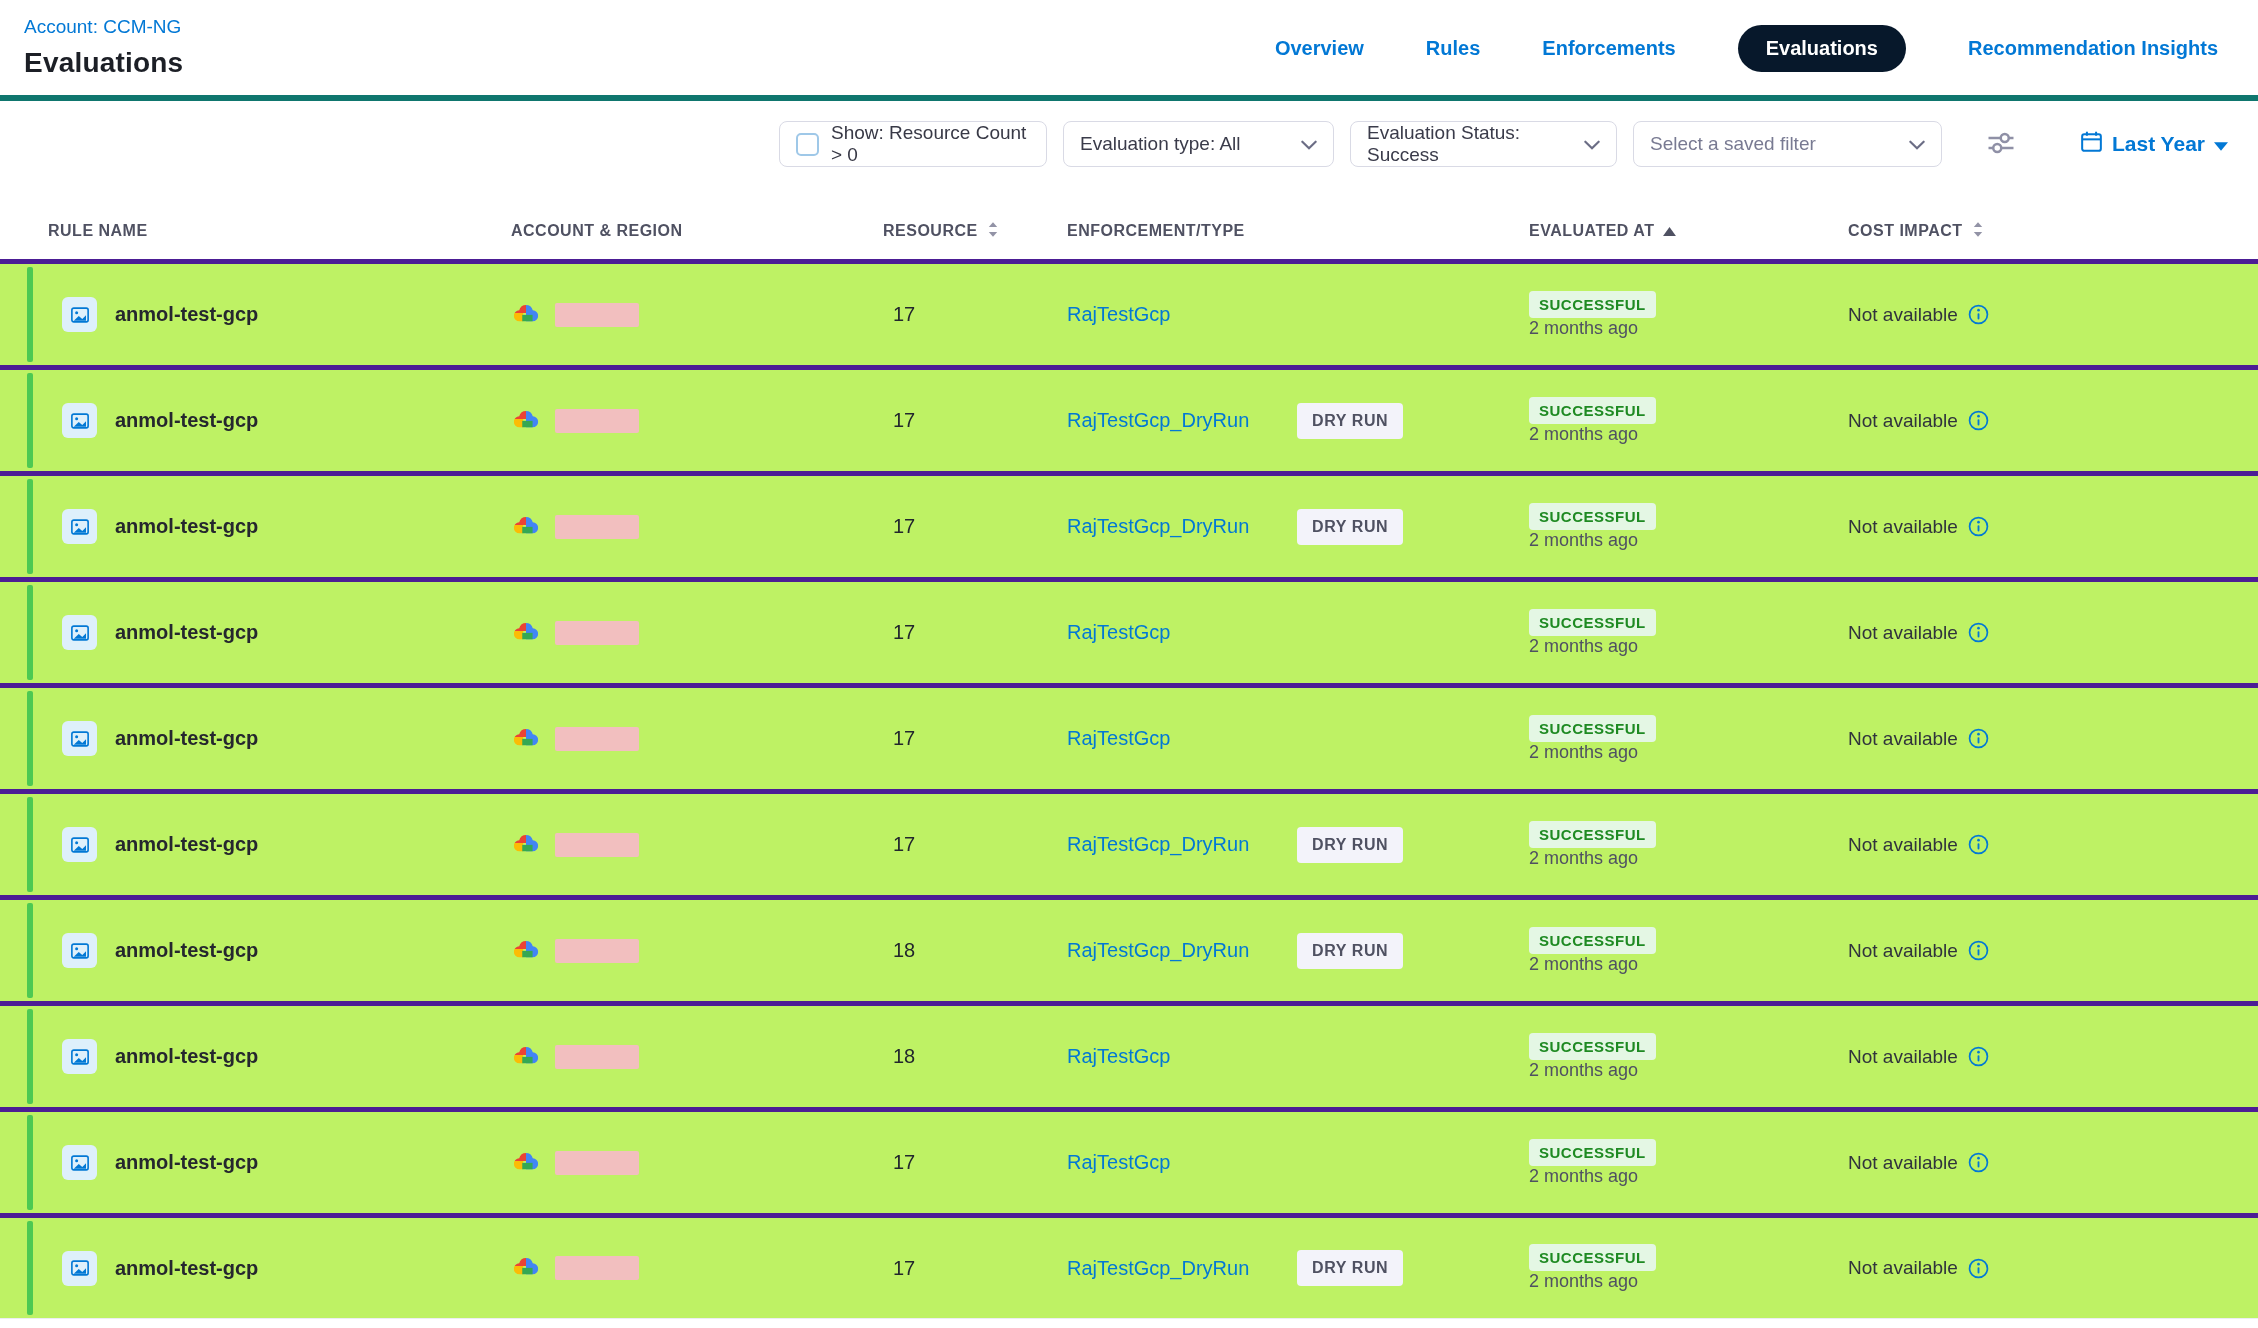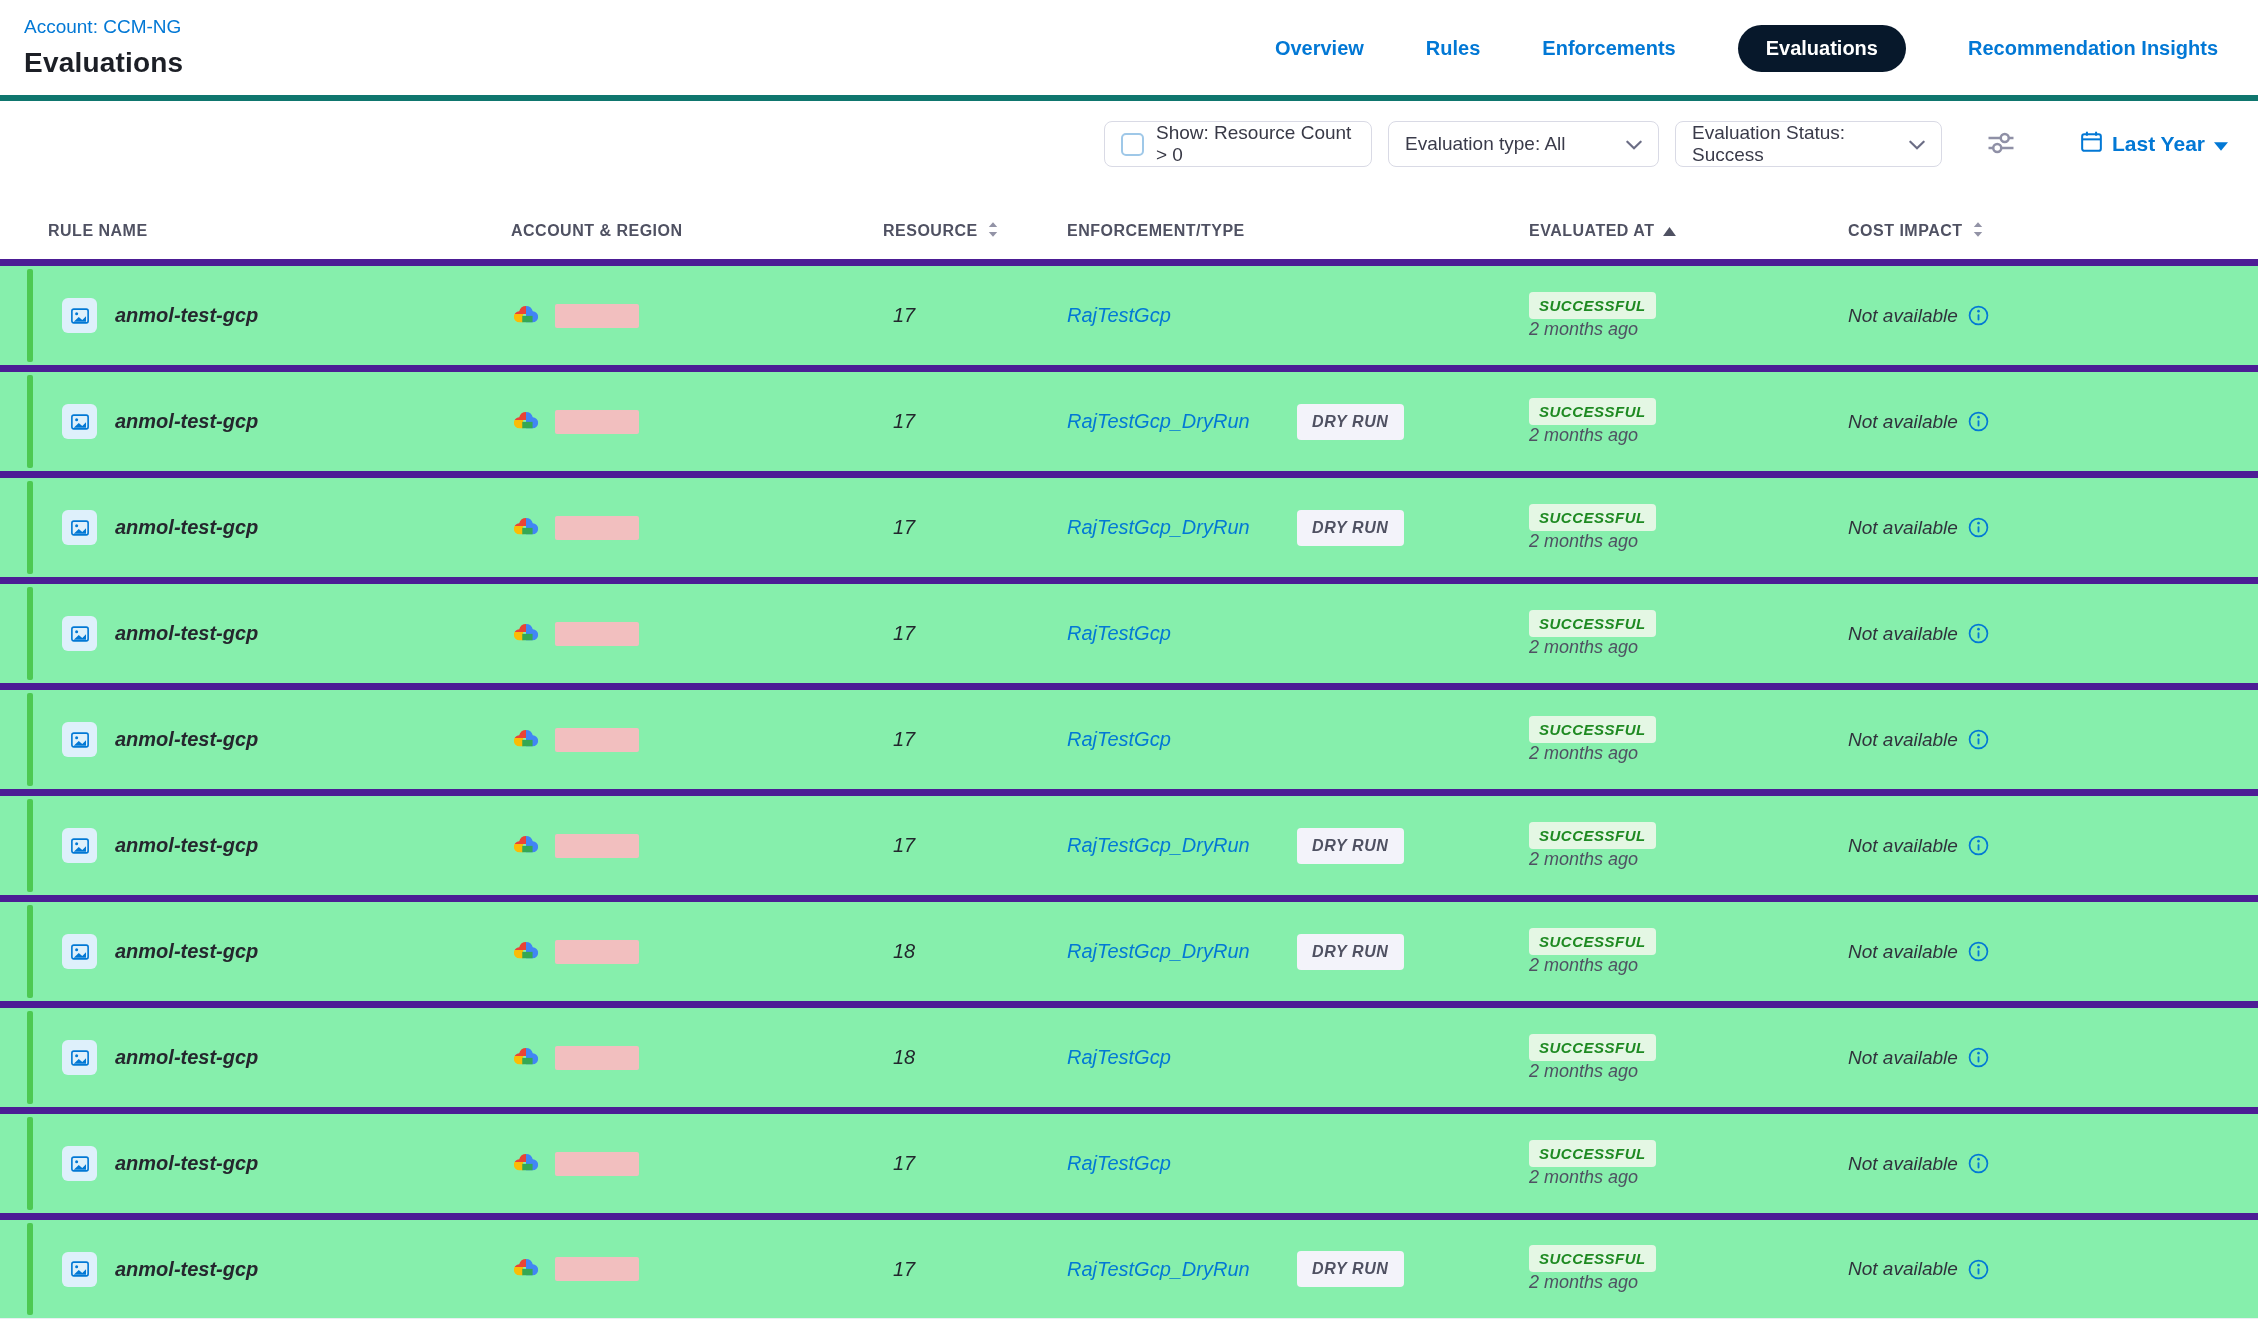--- a/index.html
+++ b/index.html
@@ -119,24 +119,23 @@
     font-weight: 700;
     color: #4f5162;
     letter-spacing: 0.5px;
   }
   .th { display: flex; align-items: center; gap: 9px; }
   .th.sortable { cursor: pointer; }
 
   .row {
     position: relative;
     height: 106px;
-    border-top: 7px solid #4c1d95;
-    background: #86efac;
+    border-top: 5px solid #4c1d95;
+    background: #bef264;
     cursor: pointer;
-    font-style: italic;
   }
   .tbody .row:last-child { border-bottom: 1px solid #eceef2; }
   .green-bar {
     position: absolute;
     left: 27px; top: 3px; bottom: 3px;
     width: 6px;
     border-radius: 2px;
     background: #4dc952;
   }
   .cell-rule { display: flex; align-items: center; gap: 18px; padding-left: 14px; }
@@ -223,20 +222,28 @@
 
     <div class="control dropdown dd-status">
       <span class="dd-value">Evaluation Status: Success</span>
       <span>
         <svg width="16" height="10" viewBox="0 0 12 7">
             <path d="M1 1 L6 6 L11 1" fill="none" stroke="#6b6d85" stroke-width="1.6" stroke-linecap="round"></path>
           </svg>
       </span>
     </div>
 
+    <div class="control dropdown dd-saved">
+      <span class="dd-value">Select a saved filter</span>
+      <span>
+        <svg width="16" height="10" viewBox="0 0 12 7">
+            <path d="M1 1 L6 6 L11 1" fill="none" stroke="#6b6d85" stroke-width="1.6" stroke-linecap="round"></path>
+          </svg>
+      </span>
+    </div>
 
     <button class="icon-btn">
       <span>
         <svg width="30" height="26" viewBox="0 0 24 20">
           <line x1="2" y1="6" x2="22" y2="6" stroke="#8f90a6" stroke-width="2"></line>
           <circle cx="15" cy="6" r="3.2" fill="#ffffff" stroke="#8f90a6" stroke-width="2"></circle>
           <line x1="2" y1="14" x2="22" y2="14" stroke="#8f90a6" stroke-width="2"></line>
           <circle cx="9" cy="14" r="3.2" fill="#ffffff" stroke="#8f90a6" stroke-width="2"></circle>
         </svg>
       </span>

